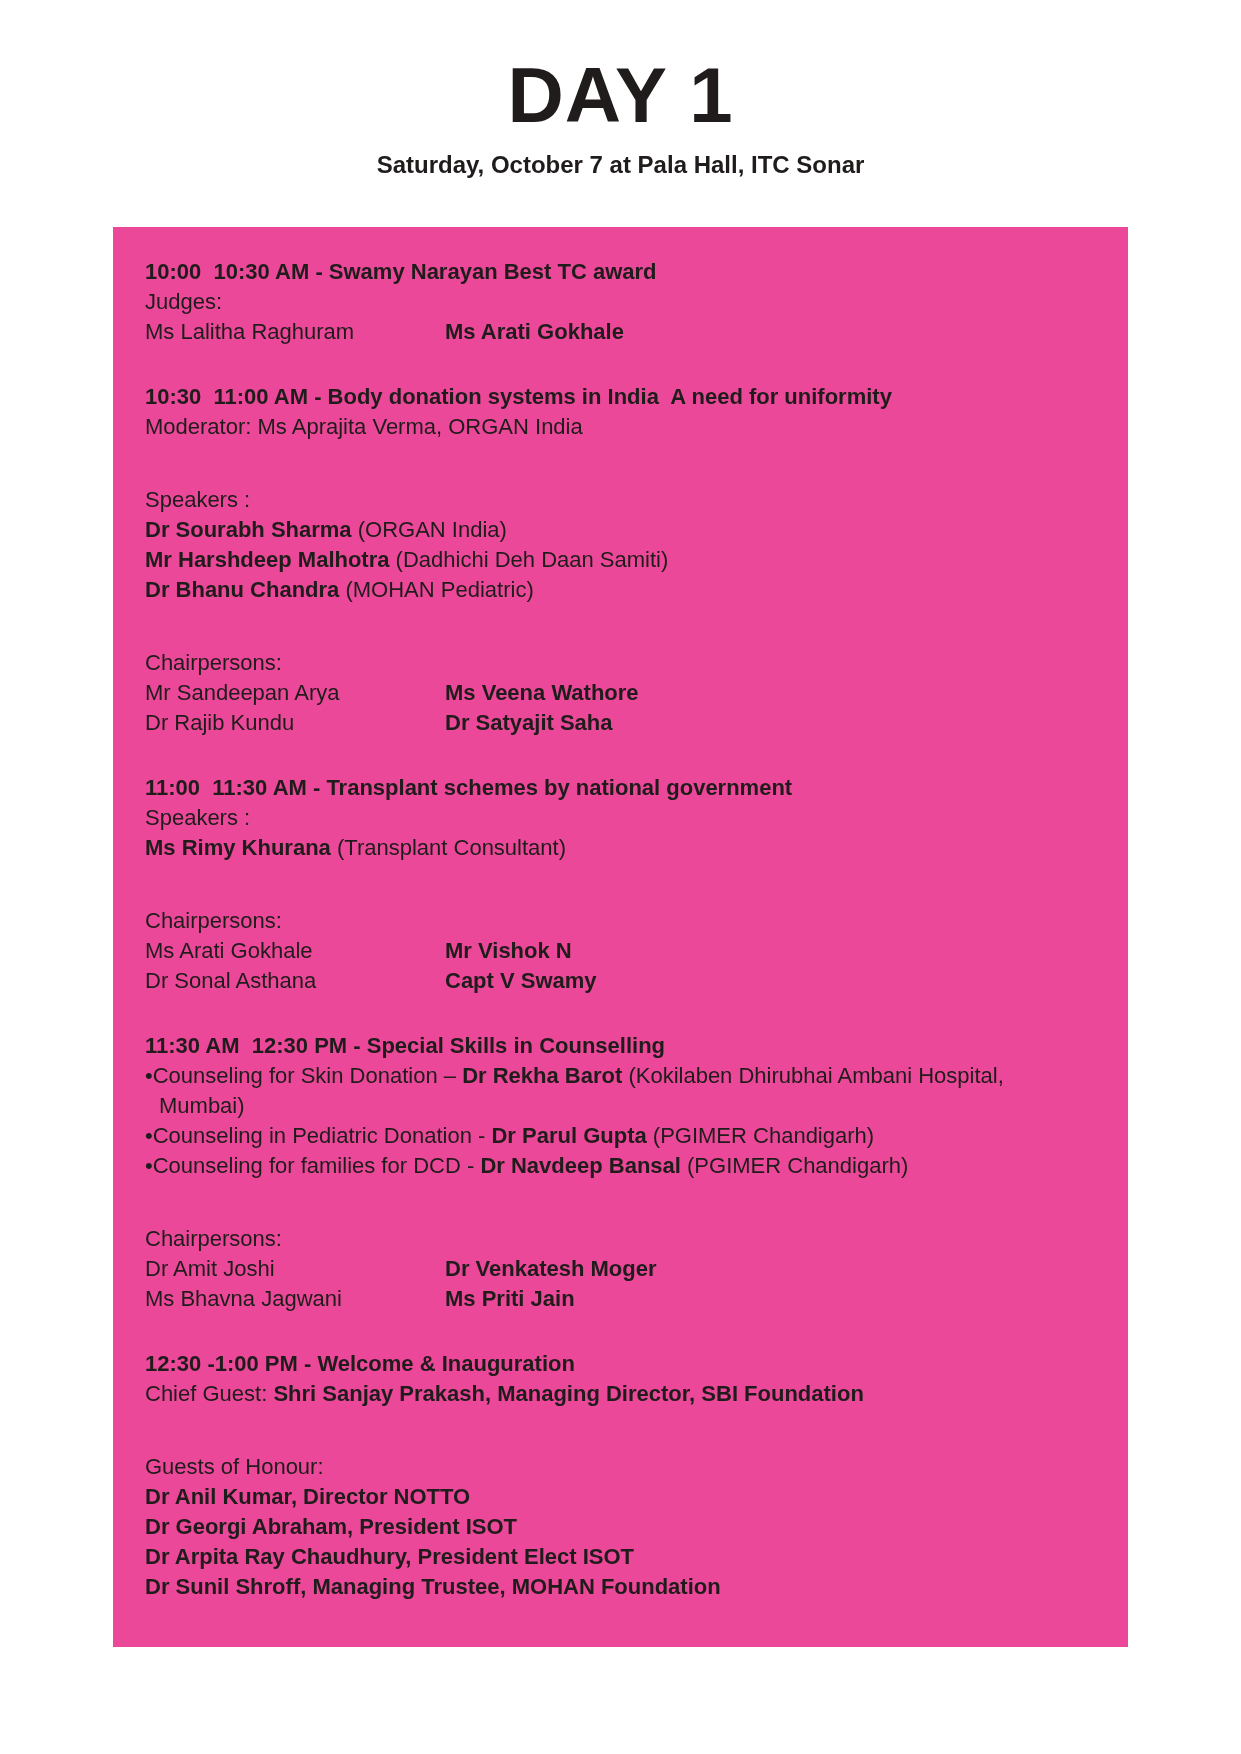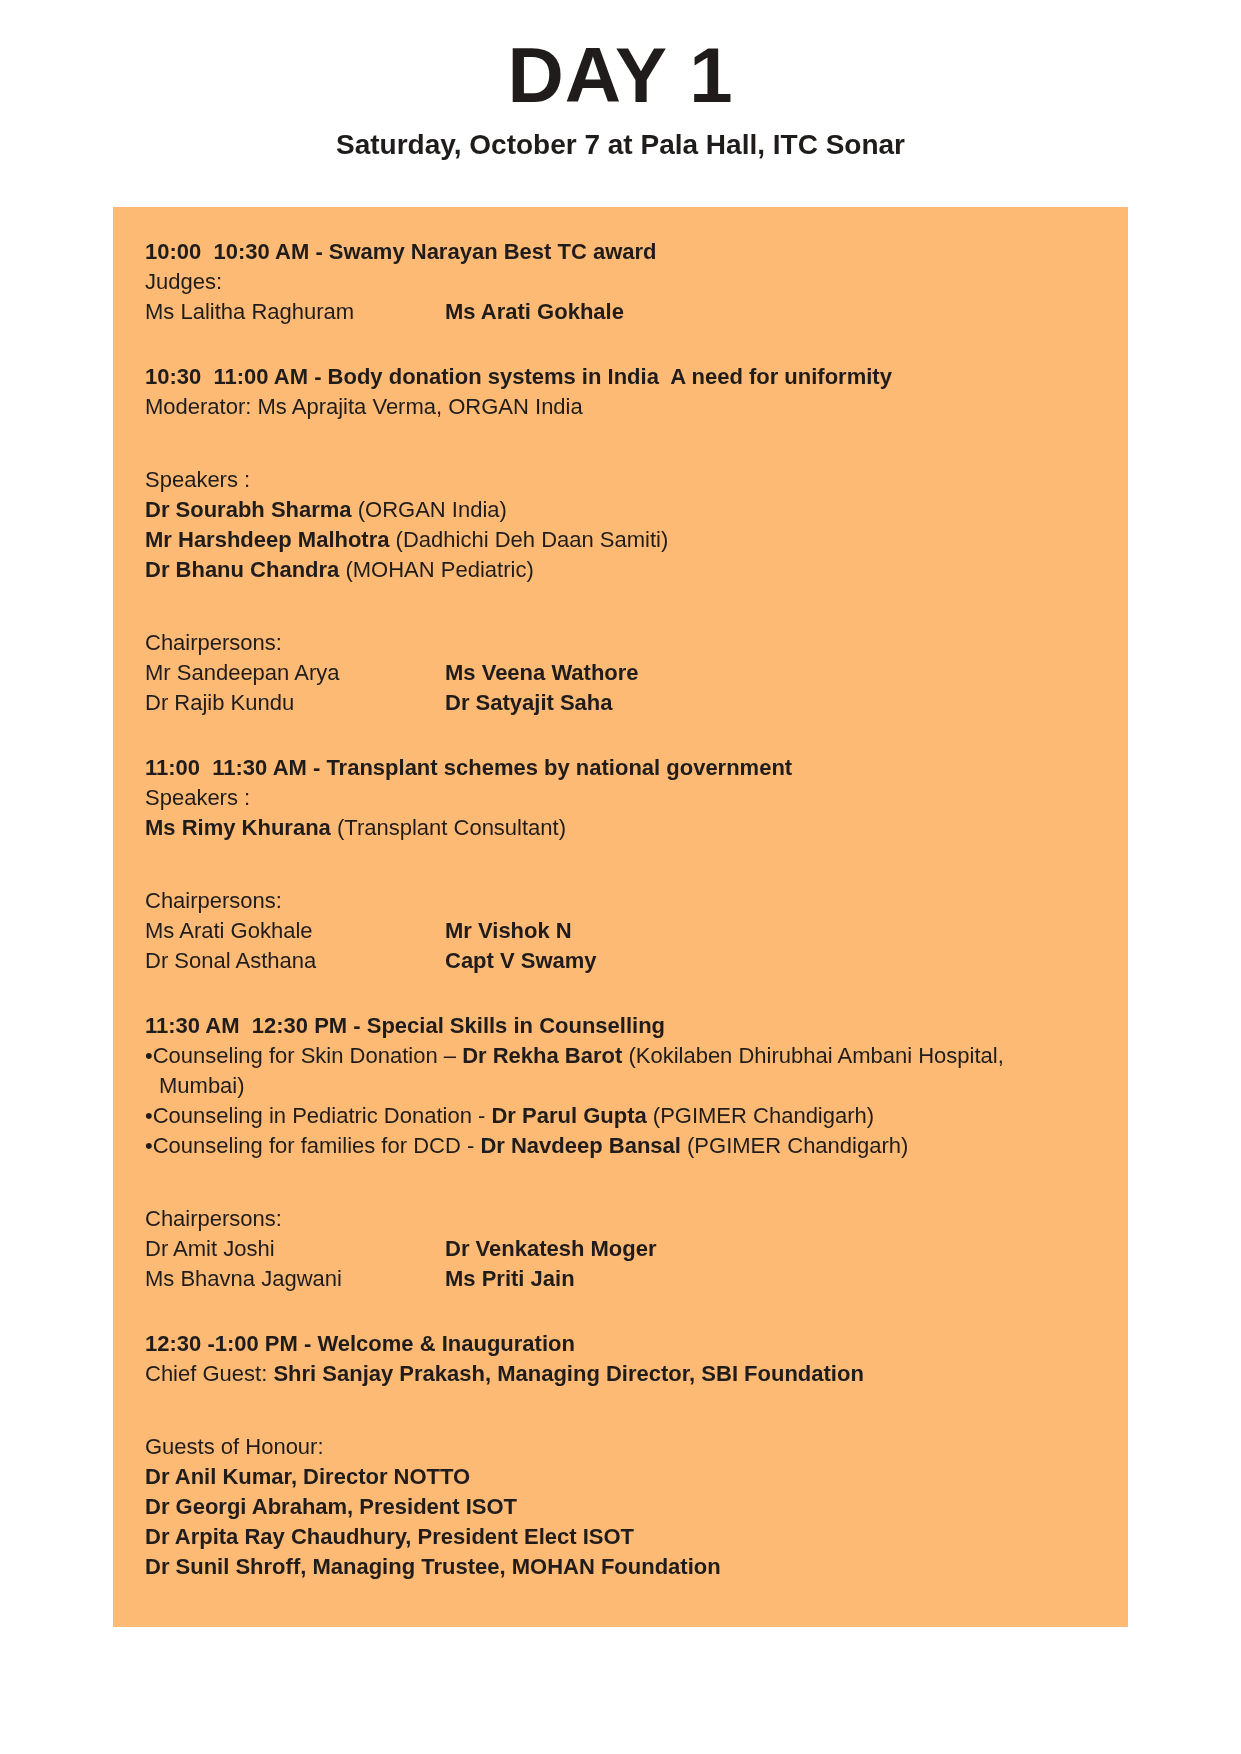--- a/index.html
+++ b/index.html
@@ -3,32 +3,32 @@
 <meta charset="utf-8">
 <style>
   * { box-sizing: border-box; }
   html, body {
     margin: 0; padding: 0;
     width: 1241px; min-height: 1754px;
     background: #ffffff;
     font-family: "Liberation Sans", sans-serif;
     color: #1f1c1b;
   }
-  .page-header { text-align: center; padding-top: 32px; }
+  .page-header { text-align: center; padding-top: 52px; }
   .day-title {
     margin: 0;
     font-size: 78px;
     font-weight: bold;
     line-height: 1.12;
     letter-spacing: 1px;
     white-space: pre;
   }
   .day-subtitle {
     margin: 8px 0 0 0;
-    font-size: 28px;
+    font-size: 24px;
     font-weight: bold;
     line-height: 36px;
     white-space: pre;
   }
   .panel {
     width: 1015px;
     margin: 44px auto 0 auto;
     background: #f0ebcf;
     padding: 30px 32px 45px 32px;
   }
@@ -52,21 +52,21 @@
   }
 </style>
 </head>
 <body style="background: rgb(255, 255, 255); color: rgb(31, 28, 27);">
 
 <header class="page-header">
   <h1 class="day-title">DAY 1</h1>
   <div class="day-subtitle">Saturday, October 7 at Pala Hall, ITC Sonar</div>
 </header>
 
-<main class="panel" style="background: #fdba74;">
+<main class="panel" style="background: #ec4899;">
     <section class="session">
       <div class="heading">10:00  10:30 AM - Swamy Narayan Best TC award</div>
       <div class="row line"><span class="r">Judges:</span></div>
       <div class="row pair"><div class="col-left">Ms Lalitha Raghuram</div><div class="col-right">Ms Arati Gokhale</div></div>
     </section>
     <section class="session">
       <div class="heading">10:30  11:00 AM - Body donation systems in India  A need for uniformity</div>
       <div class="row line"><span class="r">Moderator: Ms Aprajita Verma, ORGAN India</span></div>
       <div class="gap"></div>
       <div class="row line"><span class="r">Speakers :</span></div>

